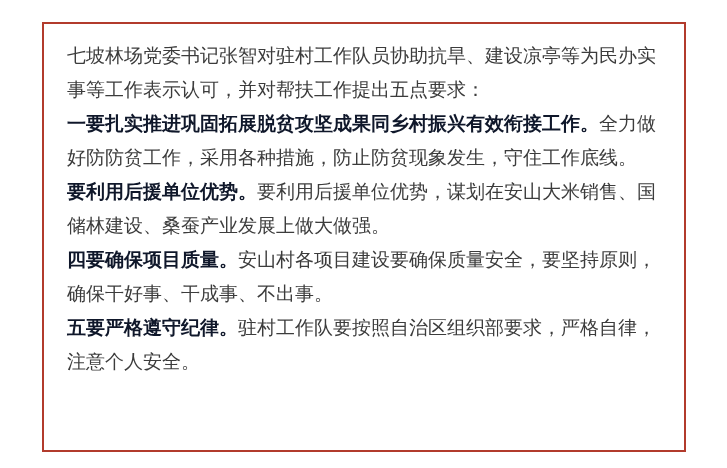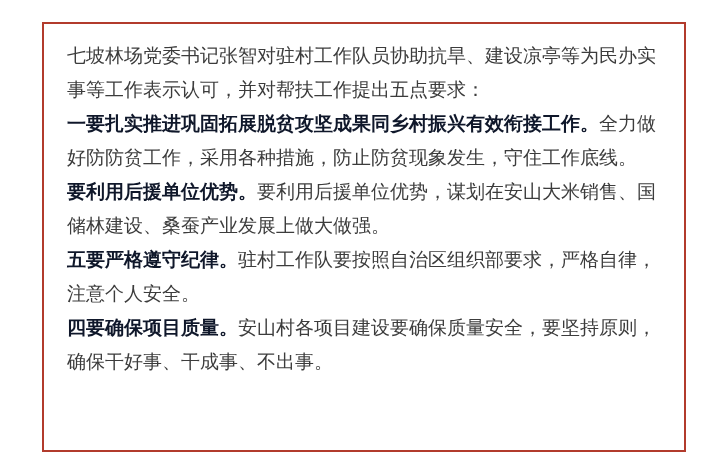--- a/index.html
+++ b/index.html
@@ -48,18 +48,18 @@
 <div class="canvas">
   <div class="notice-box">
 
     <p><span>七坡林场党委书记张智对驻村工作队员协助抗旱、建设凉亭等为民办实事等工作表示认可，并对帮扶工作提出五点要求：</span></p>
 
     <p><strong>一要扎实推进巩固拓展脱贫攻坚成果同乡村振兴有效衔接工作。</strong><span>全力做好防防贫工作，采用各种措施，防止防贫现象发生，守住工作底线。</span></p>
 
     <p><strong>要利用后援单位优势。</strong><span>要利用后援单位优势，谋划在安山大米销售、国储林建设、桑蚕产业发展上做大做强。</span></p>
 
 
+    <p><strong>四要确保项目质量。</strong><span>安山村各项目建设要确保质量安全，要坚持原则，确保干好事、干成事、不出事。</span></p>
+
     <p><strong>五要严格遵守纪律。</strong><span>驻村工作队要按照自治区组织部要求，严格自律，注意个人安全。</span></p>
-
-    <p><strong>四要确保项目质量。</strong><span>安山村各项目建设要确保质量安全，要坚持原则，确保干好事、干成事、不出事。</span></p>
 
   </div>
 </div>
 
 </body></html>

